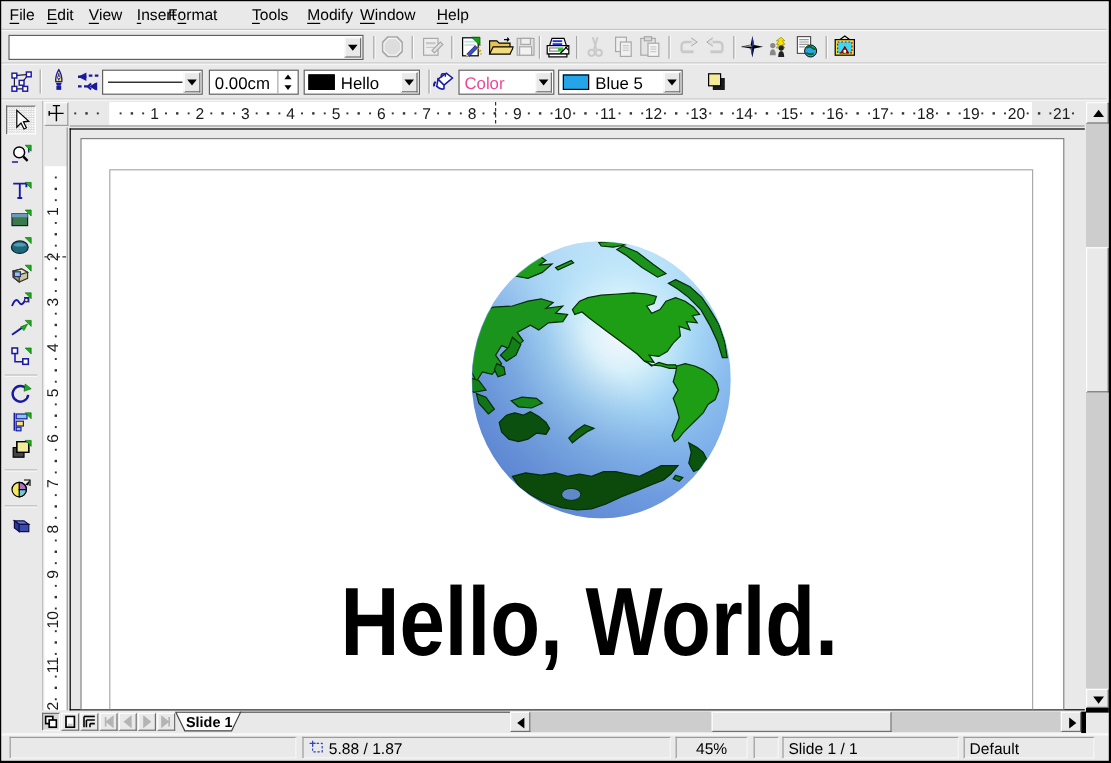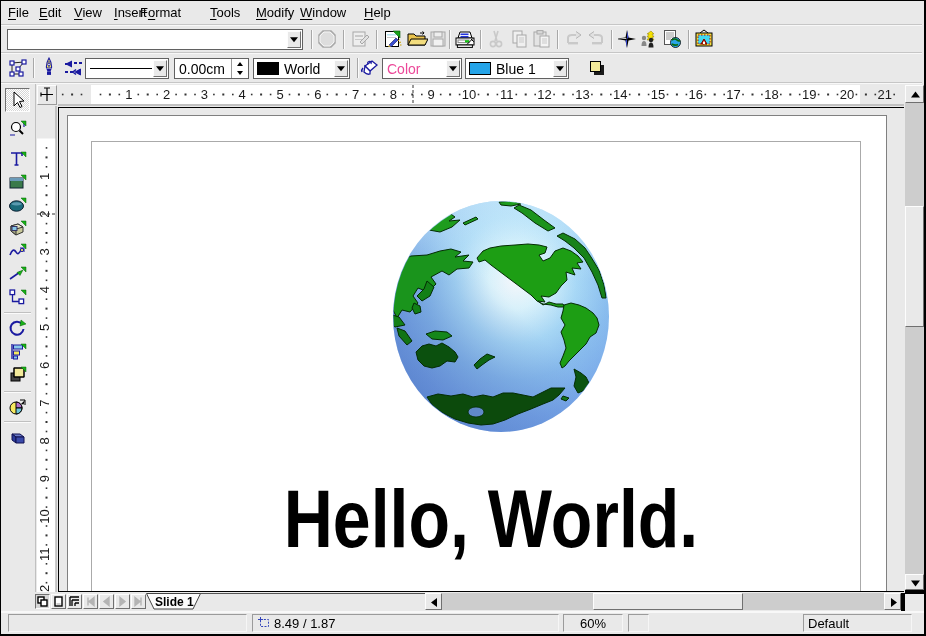--- a/index.html
+++ b/index.html
@@ -166,37 +166,37 @@
 <div class="abs sunken-field" style="left:174px;top:58px;width:75px;height:21px;font-size:14px;color:#000">
       <span style="position:absolute;left:4px;top:2px">0.00cm</span>
     </div>
 <svg class="abs" style="left:231px;top:59px" width="18" height="19">
       <line x1="0.5" y1="0" x2="0.5" y2="19" stroke="#9a9a9a"></line>
       <polygon points="9,3 12,7 6,7" fill="#000"></polygon>
       <polygon points="6,12 12,12 9,16" fill="#000"></polygon>
     </svg>
 <div class="abs sunken-field" style="left:253px;top:58px;width:97px;height:21px;font-size:14px;color:#000">
       <div style="position:absolute;left:3px;top:3px;width:22px;height:13px;background:#000;border:1px solid #000"></div>
-      <span style="position:absolute;left:30px;top:2px">World</span>
+      <span style="position:absolute;left:30px;top:2px">Hello</span>
     </div>
 <div class="combo-arrow" style="left:334px;top:60px;width:14px;height:17px"></div>
 <div class="vsep" style="left:357px;top:58px;height:20px"></div>
 <svg class="abs" style="left:359px;top:58px" width="22" height="20" viewBox="0 0 22 20">
       <path d="M6,8 L13,3 L18,7 L11,13 Z" fill="#fff" stroke="#1a1aa0" stroke-width="1.3"></path>
       <path d="M9,6.5 Q8,4 10,3.5 Q13,3 12,6" fill="none" stroke="#1a1aa0" stroke-width="1.2"></path>
       <path d="M6,8 L5,14 Q8,17 11,16 L11,13 Z" fill="#fff" stroke="#1a1aa0" stroke-width="1.3"></path>
       <path d="M4,10 Q2,12 3,14" stroke="#1a1aa0" stroke-width="1.6" fill="none"></path>
     </svg>
 <div class="abs sunken-field" style="left:382px;top:58px;width:80px;height:21px;font-size:14px;color:#ec4899">
       <span style="position:absolute;left:4px;top:2px">Color</span>
     </div>
 <div class="combo-arrow" style="left:446px;top:60px;width:14px;height:17px"></div>
 <div class="abs sunken-field" style="left:465px;top:58px;width:104px;height:21px;font-size:14px;color:#000">
       <div style="position:absolute;left:3px;top:3px;width:22px;height:13px;background:#25a4e8;border:1px solid #000"></div>
-      <span style="position:absolute;left:30px;top:2px">Blue 1</span>
+      <span style="position:absolute;left:30px;top:2px">Blue 5</span>
     </div>
 <div class="combo-arrow" style="left:553px;top:60px;width:14px;height:17px"></div>
 <svg class="abs" style="left:588px;top:59px" width="18" height="18" viewBox="0 0 18 18">
       <rect x="6" y="6" width="10" height="10" fill="#1a1a1a"></rect>
       <rect x="2.5" y="2.5" width="10" height="10" fill="#f3ea9a" stroke="#000"></rect>
     </svg>
 <div class="abs" style="left:1px;top:82px;width:921px;height:1px;background:#c6c6c6"></div>
 <div class="abs" style="left:1px;top:83px;width:921px;height:1px;background:#f8f8f8"></div>
 <div class="abs" style="left:35px;top:84px;width:1px;height:508px;background:#c0c0c0"></div>
 <div class="abs" style="left:5px;top:88px;width:25px;height:24px;border:1px solid;border-color:#707070 #fdfdfd #fdfdfd #707070;background:repeating-conic-gradient(#ffffff 0% 25%, #d6d6d6 0% 50%) 0 0/2px 2px"></div>
@@ -554,27 +554,30 @@
         <polygon points="5.0,8.5 11.0,4.0 11.0,13.0" fill="#000"></polygon>
       </svg></div>
 <div class="abs raised" style="left:593px;top:593px;width:150px;height:17px"></div>
 <div class="abs raised" style="left:884px;top:593px;width:17px;height:17px"><svg width="15" height="15">
         <polygon points="12.0,8.5 6.0,4.0 6.0,13.0" fill="#000"></polygon>
       </svg></div>
 <div class="abs" style="left:901px;top:593px;width:4px;height:18px;background:#000"></div>
 <div class="abs" style="left:1px;top:611px;width:923px;height:2px;background:#f8f8f8"></div>
 <div class="seg" style="left:8px;width:239px"></div>
 <div class="seg" style="left:252px;width:307px">
-      <span style="position:absolute;left:21px;top:1px">8.49 / 1.87</span>
+      <span style="position:absolute;left:21px;top:1px">5.88 / 1.87</span>
     </div>
 <svg class="abs" style="left:257px;top:617px" width="13" height="11">
       <rect x="3.5" y="2.5" width="8" height="7" fill="none" stroke="#3344bb" stroke-dasharray="2,1.4"></rect>
       <path d="M3.5,0 L3.5,5 M1,2.5 L6,2.5" stroke="#3344bb"></path>
     </svg>
-<div class="seg" style="left:563px;width:60px;text-align:center;padding-top:1px">60%</div>
+<div class="seg" style="left:563px;width:60px;text-align:center;padding-top:1px">45%</div>
 <div class="seg" style="left:628px;width:21px"></div>
+<div class="seg" style="left:652px;width:147px">
+      <span style="position:absolute;left:4px;top:1px">Slide 1 / 1</span>
+    </div>
 <div class="seg" style="left:803px;width:109px">
       <span style="position:absolute;left:4px;top:1px">Default</span>
     </div>
 <div class="abs" style="left:0;top:0;width:926px;height:1px;background:#000"></div>
 <div class="abs" style="left:0;top:0;width:1px;height:636px;background:#000"></div>
 <div class="abs" style="left:924px;top:0;width:2px;height:636px;background:#000"></div>
 <div class="abs" style="left:0;top:634px;width:926px;height:2px;background:#000"></div>
 </div>
 </body></html>

